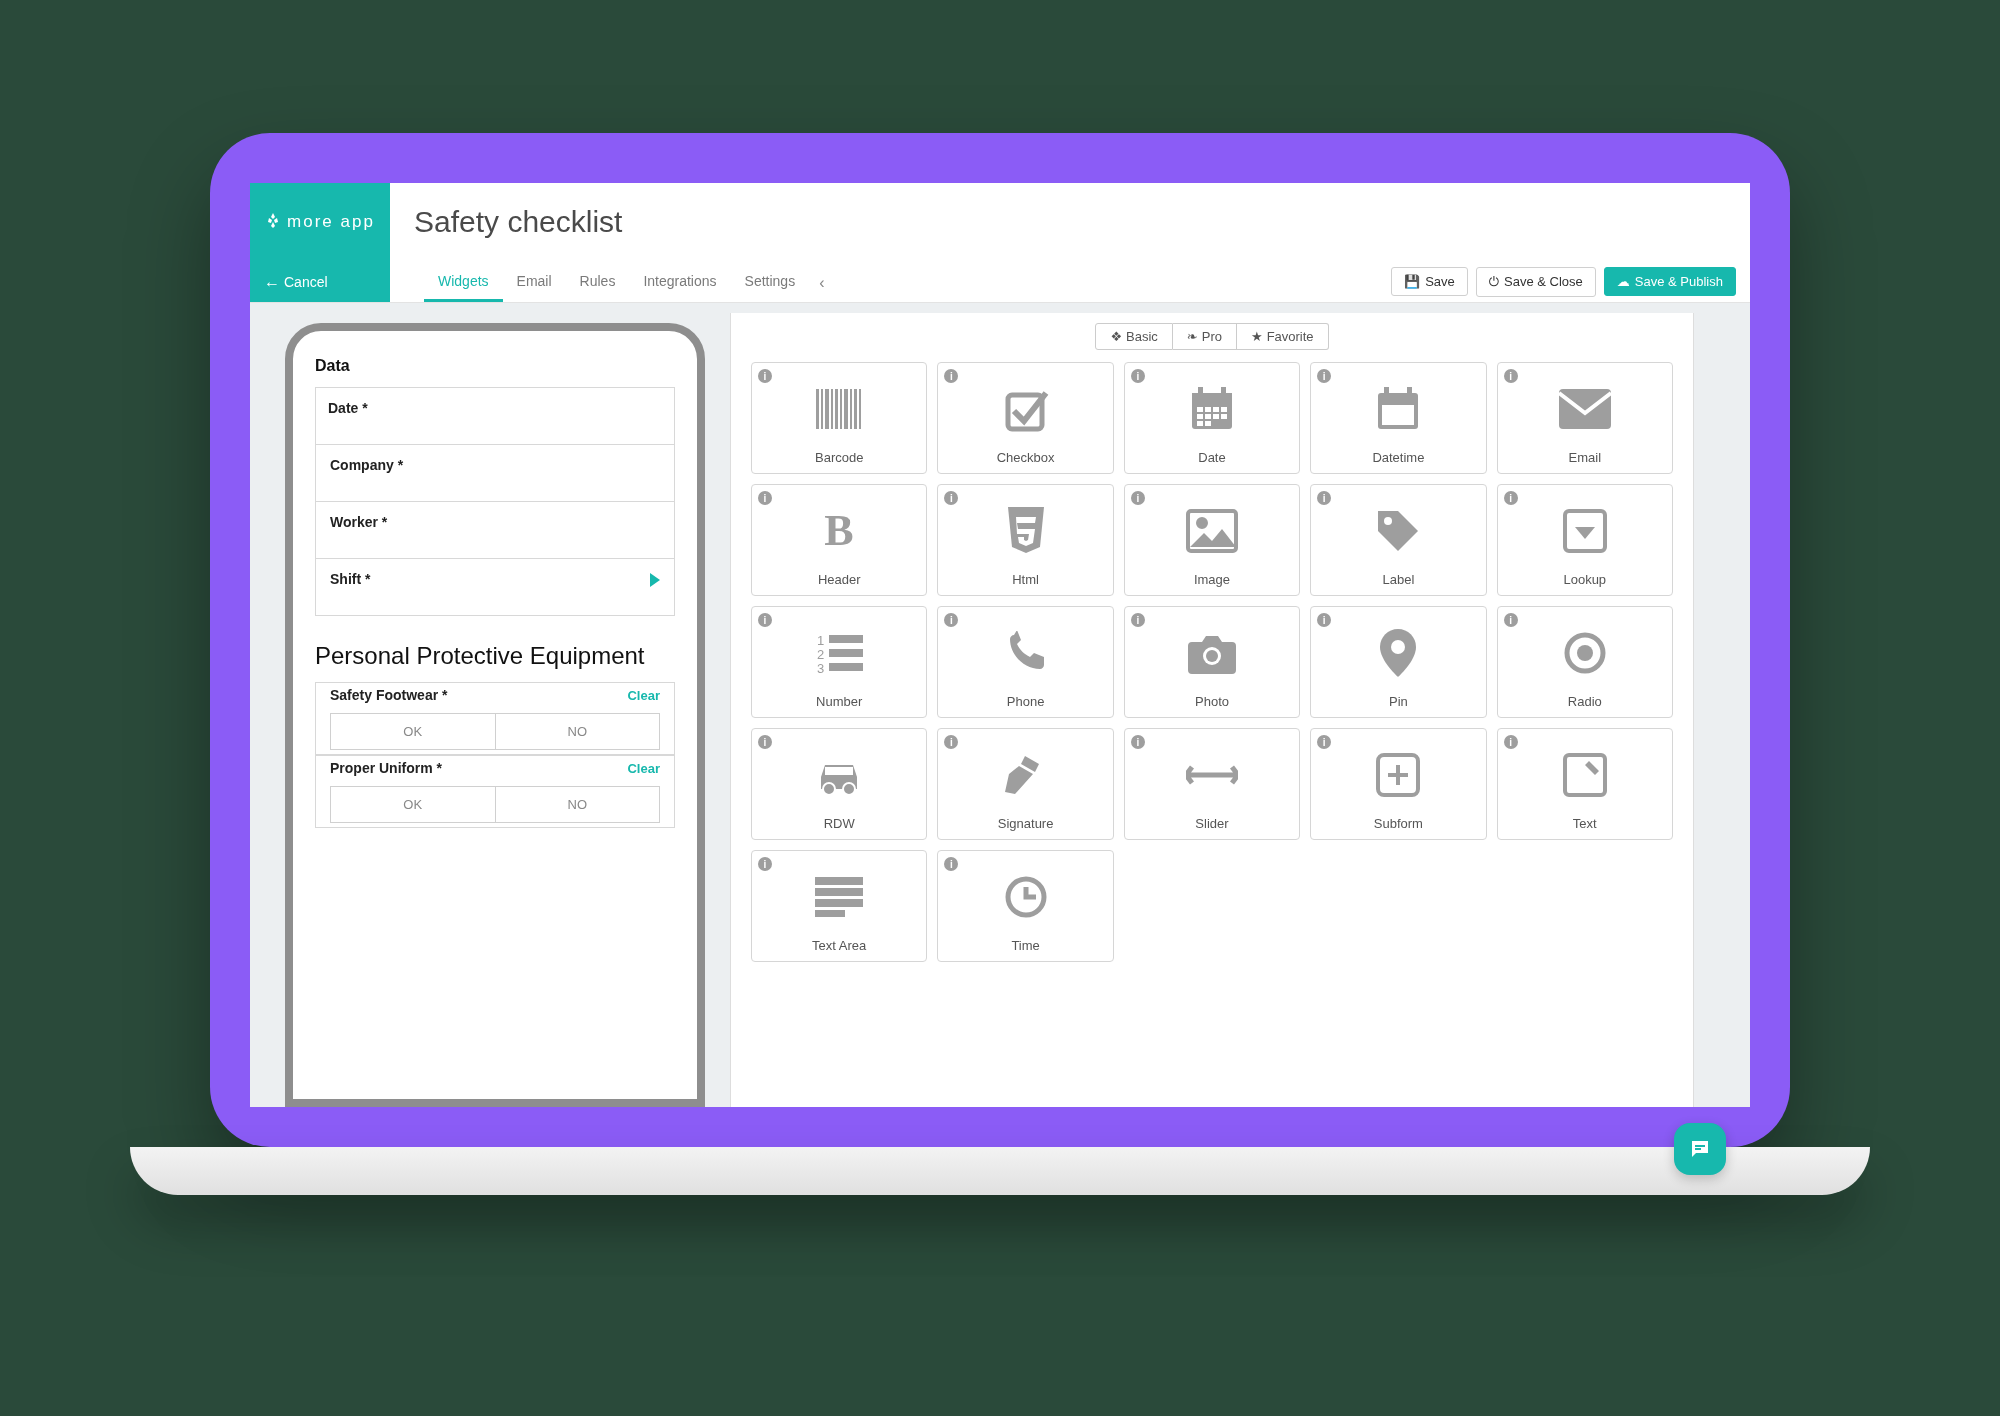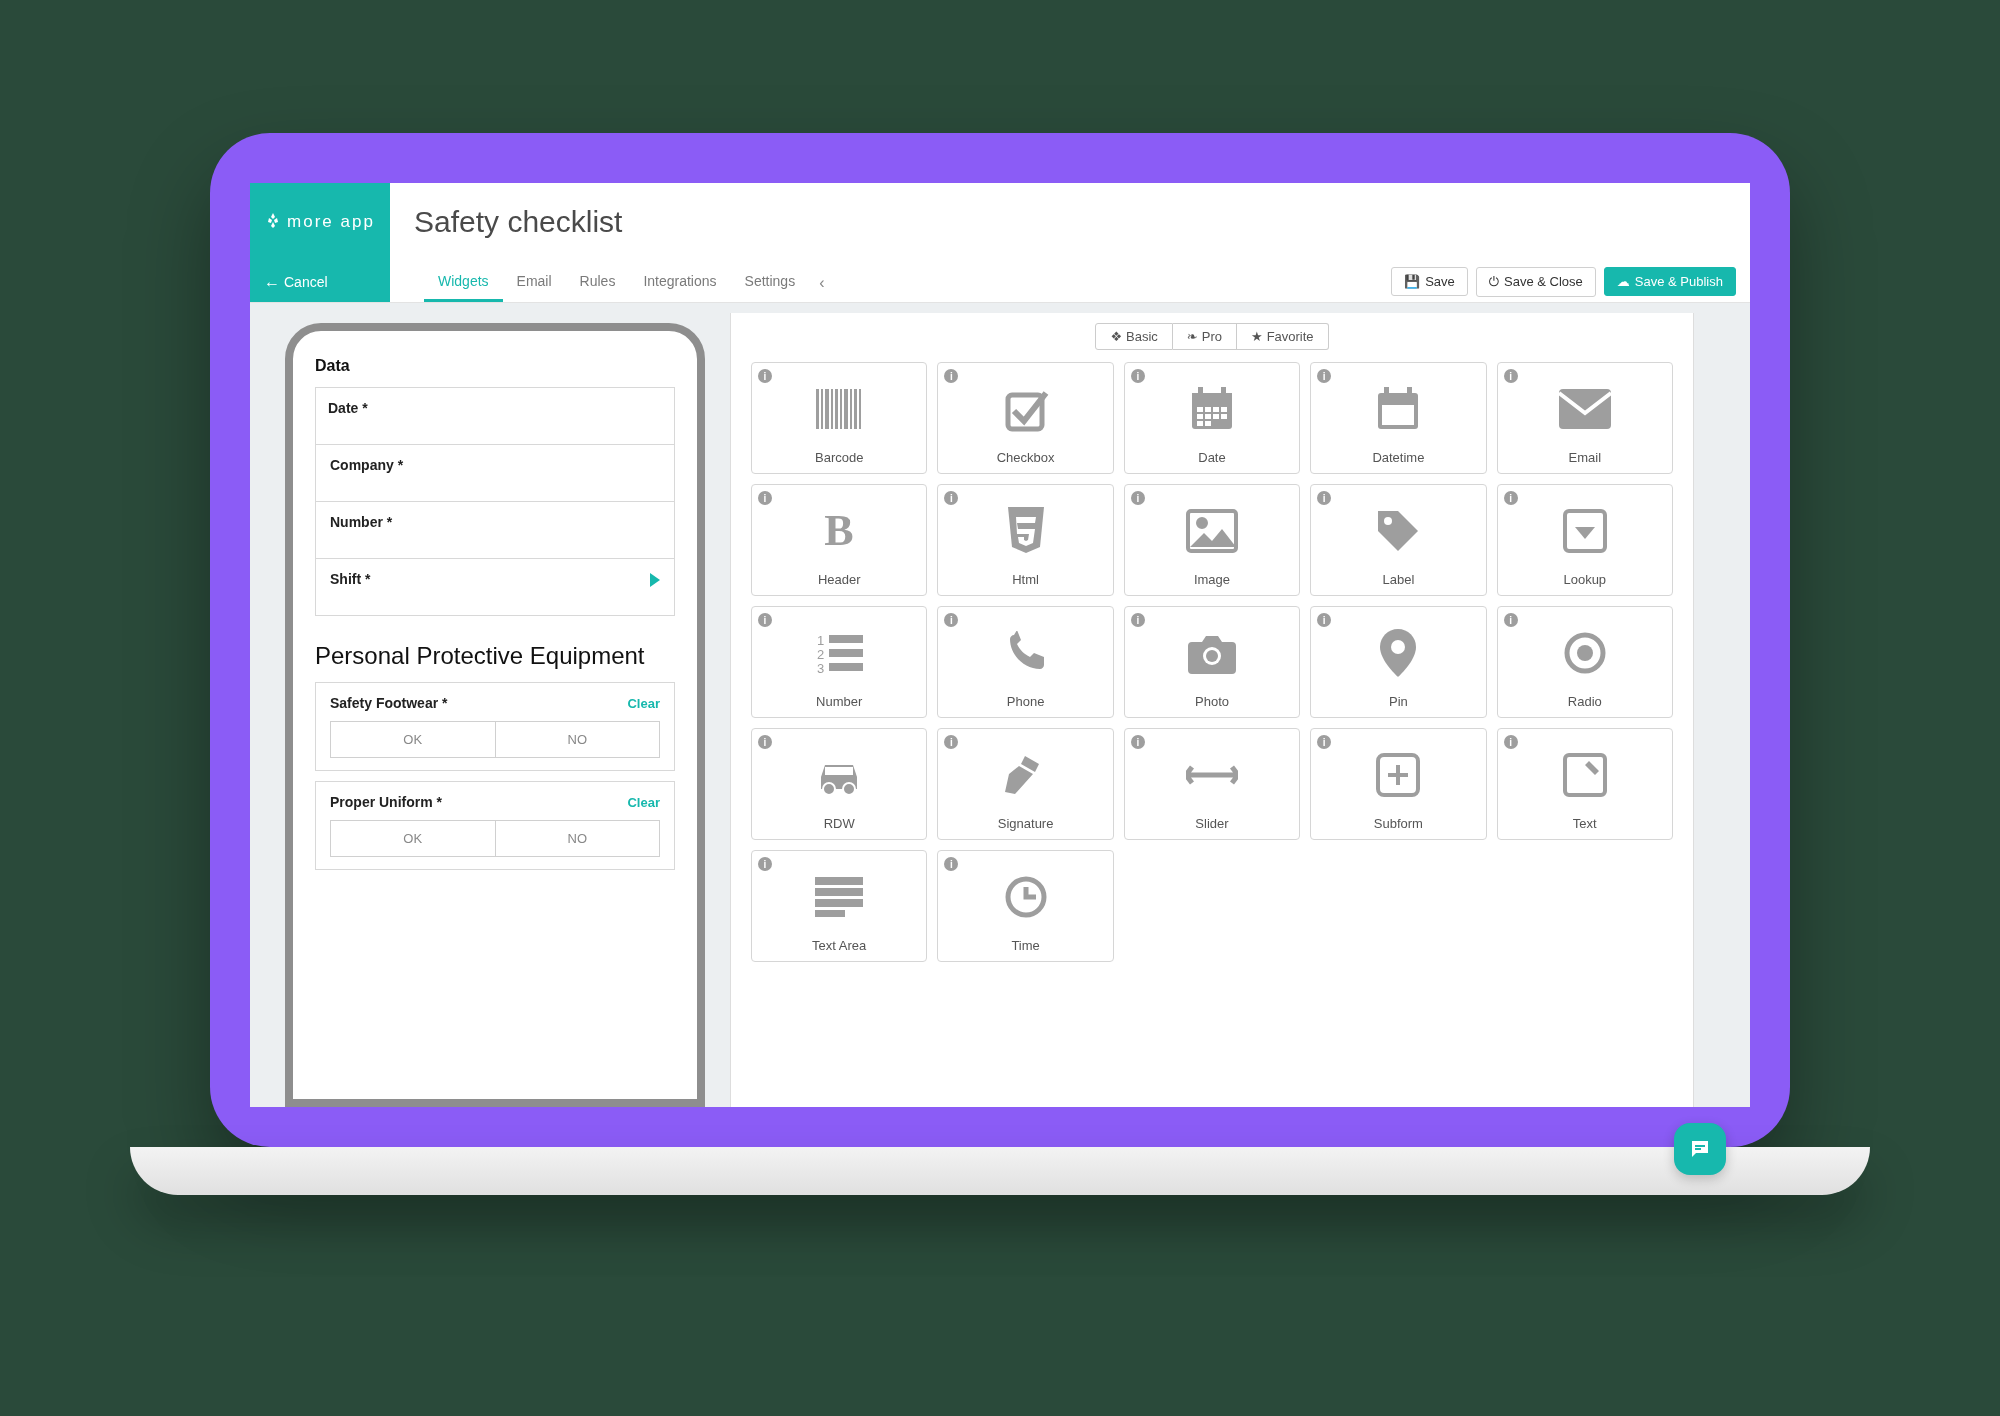--- a/index.html
+++ b/index.html
@@ -90,21 +90,21 @@
   border:1px solid #d8d8d8; border-top:none; padding:12px 14px 28px 14px;
   font-size:14px; font-weight:600; color:#222; position:relative;
 }
 .field:first-of-type { border-top:1px solid #d8d8d8;padding-left:12px; }
 .field .caret {
   position:absolute; right:14px; top:14px; width:0;height:0;
   border-top:7px solid transparent; border-bottom:7px solid transparent;
   border-left:10px solid #17b8ad;
 }
 .section-h { font-size:24px; font-weight:400; color:#111; margin:26px 0 12px 0; }
-.q-block { border:1px solid #d8d8d8; padding:12px 14px; margin-bottom:10px; }
+.q-block { border:1px solid #d8d8d8; padding:4px 14px; }
 .q-head { display:flex; justify-content:space-between; align-items:center; margin-bottom:10px; }
 .q-label { font-size:14px; font-weight:600; color:#222; }
 .clear-link { font-size:13px; color:#17b8ad; font-weight:600; cursor:pointer; }
 .btn-row { display:flex; gap:0; }
 .choice { flex:1; text-align:center; padding:10px 0; border:1px solid #d0d0d0; font-size:13px; color:#888; cursor:pointer; }
 .choice + .choice { border-left:none; }
 
 
 .widget-col { flex:1; background:#fff; border-left:1px solid #ddd; border-right:1px solid #ddd; margin:10px 56px 0 0; padding:10px 20px; }
 .filter-tabs { display:flex; justify-content:center; gap:0; margin-bottom:12px; }
@@ -179,21 +179,21 @@
           </button>
         </div>
       </div>
 
       <div class="content">
         <div class="preview-col">
           <div class="phone">
             <h2>Data</h2>
             <div class="field" style="border-top:1px solid #d8d8d8;">Date *</div>
             <div class="field">Company *</div>
-            <div class="field">Number *</div>
+            <div class="field">Worker *</div>
             <div class="field">
               <span>Shift *</span>
               <span class="caret"></span>
             </div>
 
             <div class="section-h">Personal Protective Equipment</div>
 
             <div class="q-block">
               <div class="q-head">
                 <span class="q-label">Safety Footwear *</span>

